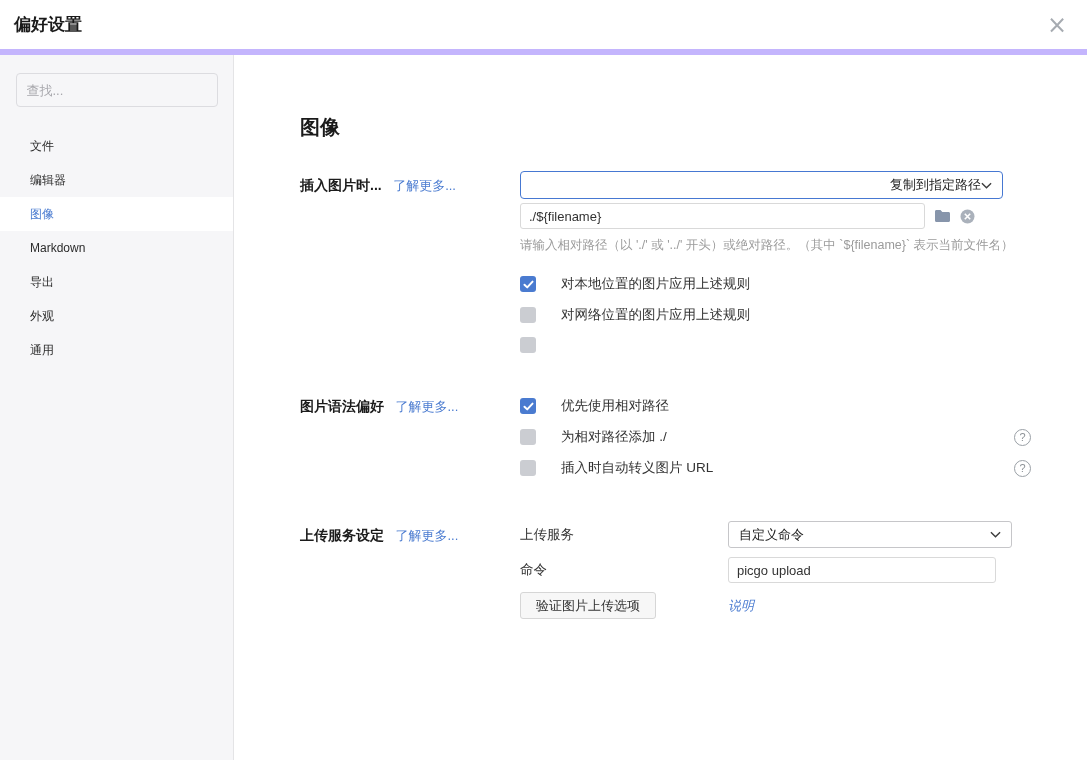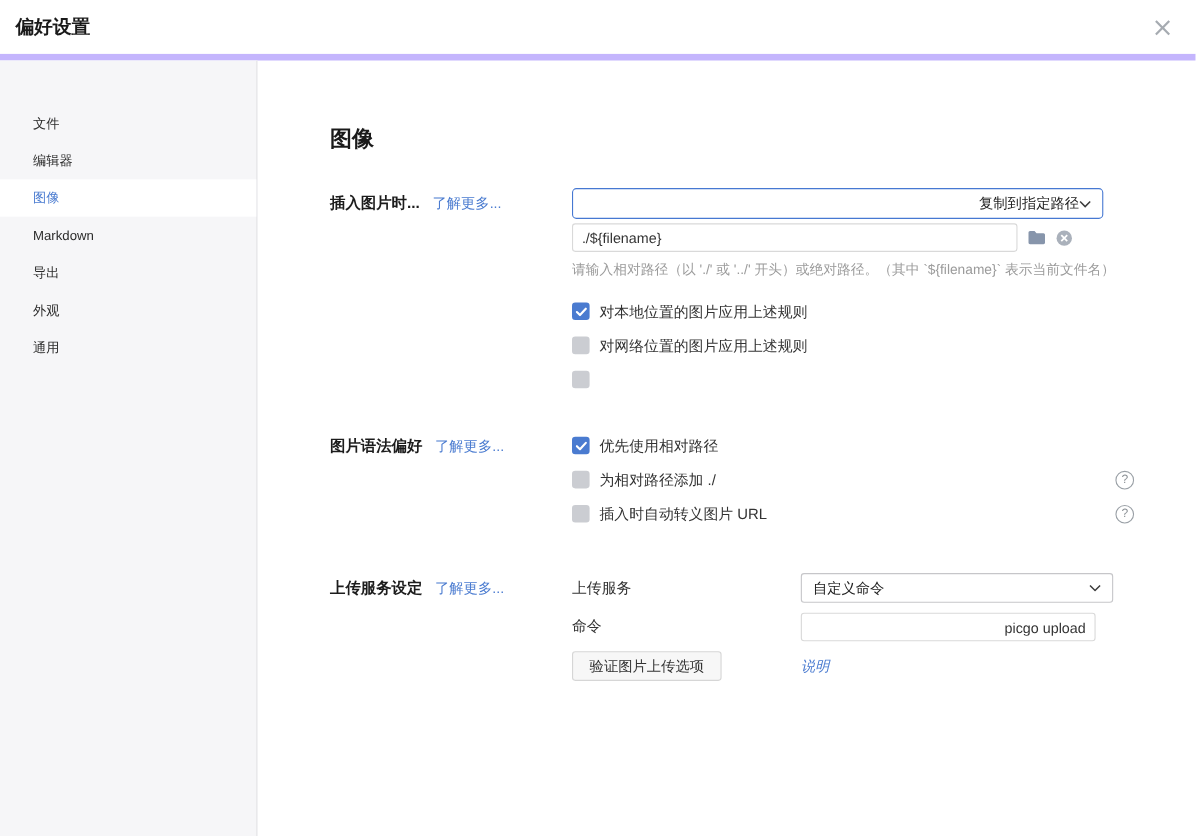--- a/index.html
+++ b/index.html
@@ -74,21 +74,21 @@
     font-family: inherit;
   }
   .path-row { margin-top: 4px; display: flex; align-items: center; }
   .path-input { width: 405px; }
   .icon-btn { margin-left: 9px; display: inline-flex; align-items: center; cursor: pointer; background: none; border: none; padding: 0; }
 
   .hint { margin: 8px 0 0 0; font-size: 12.5px; color: #9b9b9b; white-space: nowrap; }
 
   
   .checks { margin-top: 21px; display: flex; flex-direction: column; gap: 13px; }
-  .check-row { display: flex; align-items: flex-start; }
+  .check-row { display: flex; align-items: center; gap: 16px; }
   .checkbox {
     width: 16px; height: 16px; border-radius: 3px; background: #cbcdd2;
     display: inline-flex; align-items: center; justify-content: center;
     cursor: pointer; flex-shrink: 0;
   }
   .checkbox.checked { background: #4a7bd0; }
   .checkbox .tick { display: none; width: 11px; height: 9px; }
   .checkbox.checked .tick { display: block; }
   .check-label { margin-left: 9px; font-size: 13.5px; color: #333; }
   .help-icon {
@@ -117,20 +117,21 @@
 <div class="window">
 
   <header class="titlebar">
     <h1 class="win-title">偏好设置</h1>
     <button class="close-btn">×</button>
   </header>
 
   <div class="body-wrap">
 
     <aside class="sidebar">
+      <input class="search" type="text" placeholder="查找..." style="">
       <nav class="nav">
         <div class="nav-item">
           <span>文件</span>
         </div>
         <div class="nav-item">
           <span>编辑器</span>
         </div>
         <div class="nav-item selected">
           <span>图像</span>
         </div>
@@ -252,21 +253,21 @@
             <div class="select select-small" style="justify-self:start;">
               <span class="select-value">自定义命令</span>
               <svg class="chev" viewBox="0 0 12 7">
                 <polyline points="1,1 6,6 11,1" fill="none" stroke="#3c3c3c" stroke-width="1.5"></polyline>
               </svg>
             </div>
           </div>
 
           <div class="field-row">
             <span class="field-label">命令</span>
-            <input class="text-input command-input" type="text" style="justify-self: start; text-align: right;" value="picgo upload">
+            <input class="text-input command-input" type="text" style="justify-self: start;" value="picgo upload">
           </div>
 
           <div class="field-row">
             <button class="btn">验证图片上传选项</button>
             <a class="link inline-link" style="margin-left:0; justify-self:start;font-style:italic;">说明</a>
           </div>
 
         </div>
       </section>
 

